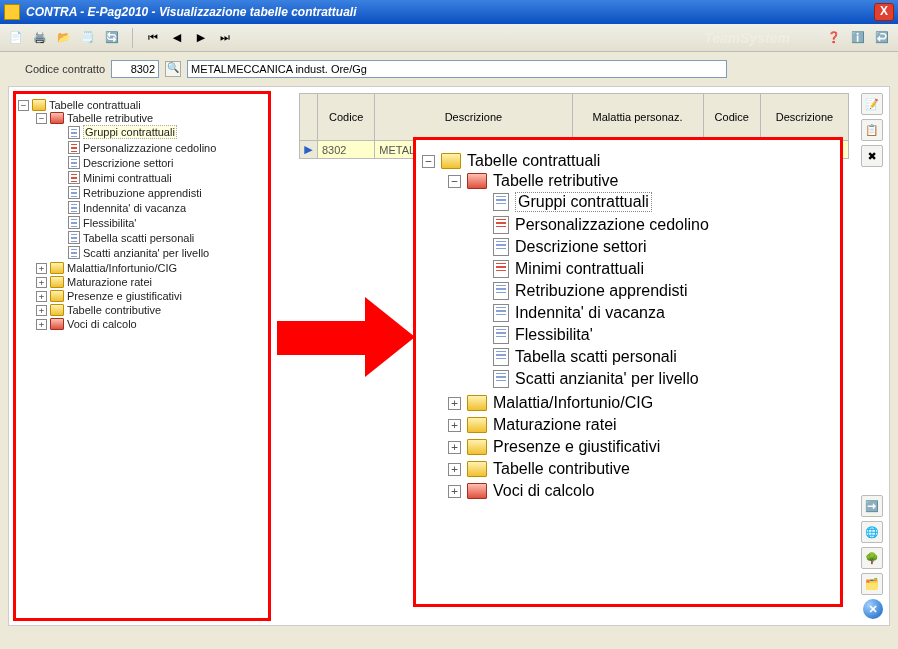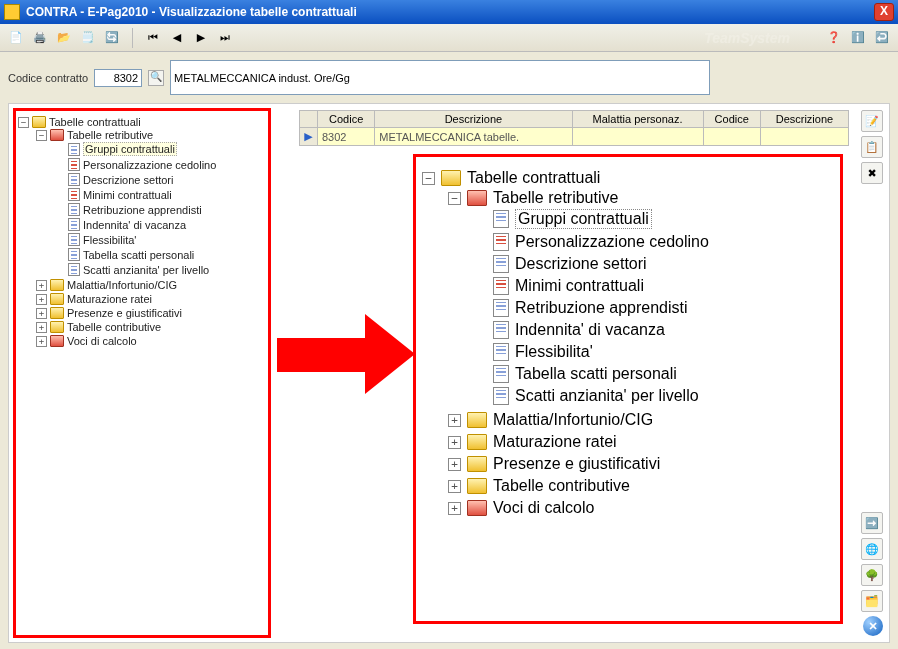--- a/index.html
+++ b/index.html
@@ -20,21 +20,21 @@
   padding: 0 4px;
   font-size: 12px;
   font-weight: bold;
 }
 .titlebar .app-icon {
   width: 16px; height: 16px;
   background: #ffcc33;
   border: 1px solid #aa8800;
   margin-right: 6px;
 }
-.titlebar .title-text { flex: 1; }
+.titlebar .title-text { flex: 1; font-style: italic; }
 .titlebar .close-btn {
   width: 20px; height: 18px;
   background: #e04030;
   border: 1px solid #a02010;
   border-radius: 3px;
   color: white;
   text-align: center;
   line-height: 14px;
   font-weight: bold;
   cursor: pointer;
@@ -70,33 +70,33 @@
 .content-wrap {
   padding: 8px;
 }
 .contract-bar {
   display:flex;
   align-items:center;
   gap:6px;
   margin-bottom:8px;
   font-size:11px;
 }
-.contract-bar label { color:#333; }
+.contract-bar label { color:#333;margin-left:17px; }
 .code-input {
   width:48px; height:18px;
   border:1px solid #7f9db9;
   text-align:right;
   padding:1px 3px;
   font-family:inherit;
   font-size:11px;
 }
 .desc-input {
   flex:1;
   max-width:540px;
-  height:35px;
+  height:18px;
   border:1px solid #7f9db9;
   padding:1px 3px;
   font-family:inherit;
   font-size:11px;
 }
 .lookup-btn {
   width:16px; height:16px;
   border:1px solid #aaa;
   background:#f4f4f0;
   cursor:pointer;
@@ -208,21 +208,21 @@
   height:38px;
 }
 .grid-area table {
   width:100%;
   border-collapse:collapse;
   font-size:11px;
 }
 .grid-area th {
   background:#ece9d8;
   border:1px solid #bbb;
-  padding:2px 4px;
+  padding:17px 4px;
   font-weight:normal;
   text-align:center;
 }
 .grid-area td {
   border:1px solid #bbb;
   padding:2px 4px;
   background:#ffffcc;
   color:#555;
 }
 .grid-area td.rowhead {

